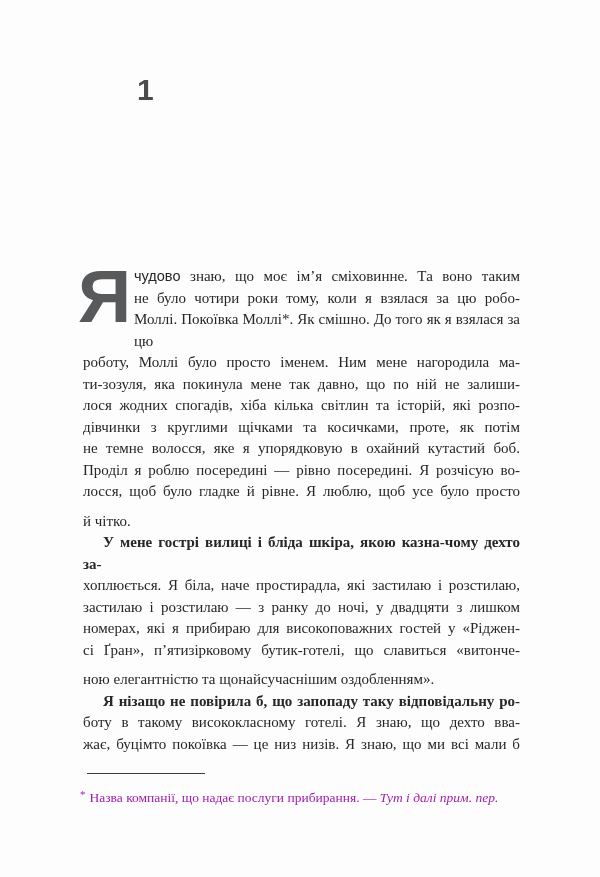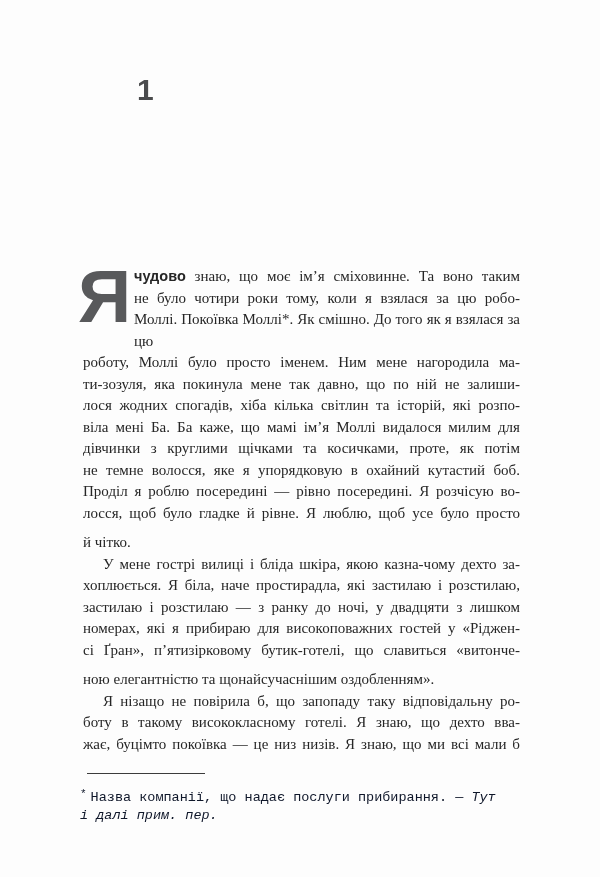--- a/index.html
+++ b/index.html
@@ -47,43 +47,43 @@
   .line {
     text-align: justify;
     text-align-last: justify;
     white-space: normal;
   }
   .line.para-end {
     text-align: left;
     text-align-last: left;
     margin-top: 8px;
   }
-  .line.indent { text-indent: 20px; }
+  .line.indent { text-indent: 20px; font-weight: bold; }
   .bold-lead {
     font-family: "Liberation Sans", "DejaVu Sans", sans-serif;
-    font-weight: 700;
+    font-weight: 400;
     font-size: 14.5px;
   }
   .footnote-rule {
     position: absolute;
     left: 87px;
     top: 773px;
     width: 118px;
     height: 0;
     border-top: 1px solid #3c3c3c;
   }
   .footnote {
     position: absolute;
     left: 80px;
     top: 785px;
     width: 430px;
-    font-family: Liberation Mono, monospace;
+    font-family: Liberation Serif, serif;
     font-size: 13.5px;
     line-height: 18px;
-    color: #0f172a;
+    color: #a21caf;
   }
   .fn-marker {
     display: inline-block;
     vertical-align: 4px;
     font-size: 11px;
     margin-right: 4px;
   }
   .fn-italic { font-style: italic; }
 </style>
 </head>
@@ -96,21 +96,20 @@
   <div class="text-block">
 
     <div class="para">
       <div class="dropcap">Я</div>
       <div class="line"><span class="bold-lead">чудово</span> <span>знаю, що моє ім’я сміховинне. Та воно таким</span></div>
       <div class="line">не було чотири роки тому, коли я взялася за цю робо-</div>
       <div class="line">Моллі. Покоївка Моллі*. Як смішно. До того як я взялася за цю</div>
       <div class="line">роботу, Моллі було просто іменем. Ним мене нагородила ма-</div>
       <div class="line">ти-зозуля, яка покинула мене так давно, що по ній не залиши-</div>
       <div class="line">лося жодних спогадів, хіба кілька світлин та історій, які розпо-</div>
-      <div class="line">віла мені Ба. Ба каже, що мамі ім’я Моллі видалося милим для</div>
       <div class="line">дівчинки з круглими щічками та косичками, проте, як потім</div>
       <div class="line">не темне волосся, яке я упорядковую в охайний кутастий боб.</div>
       <div class="line">Проділ я роблю посередині — рівно посередині. Я розчісую во-</div>
       <div class="line">лосся, щоб було гладке й рівне. Я люблю, щоб усе було просто</div>
       <div class="line para-end">й чітко.</div>
     </div>
 
     <div class="para">
       <div class="line indent">У мене гострі вилиці і бліда шкіра, якою казна-чому дехто за-</div>
       <div class="line">хоплюється. Я біла, наче простирадла, які застилаю і розстилаю,</div>

